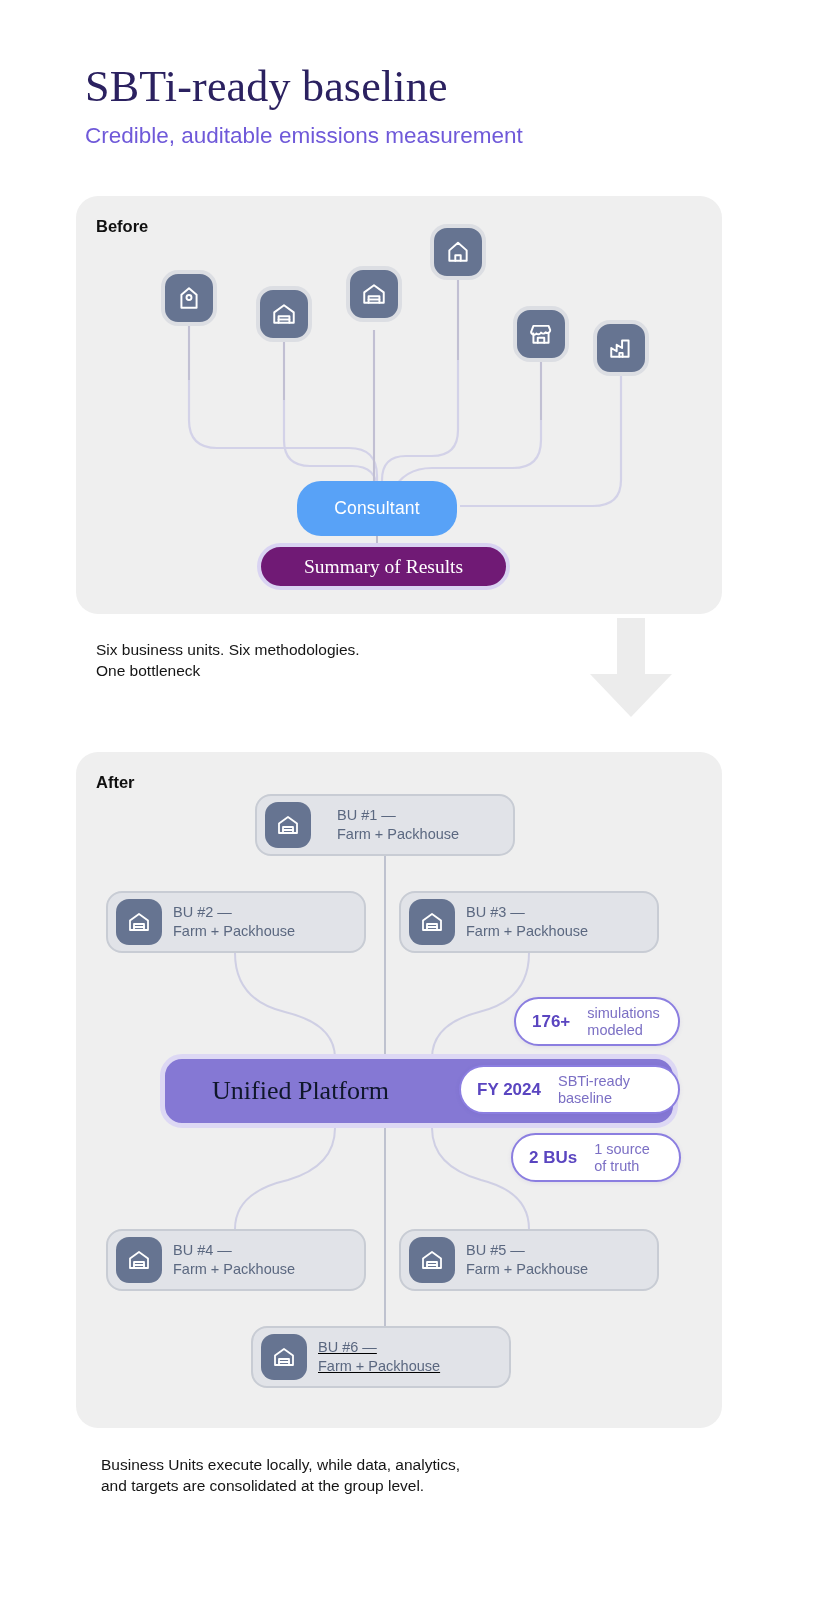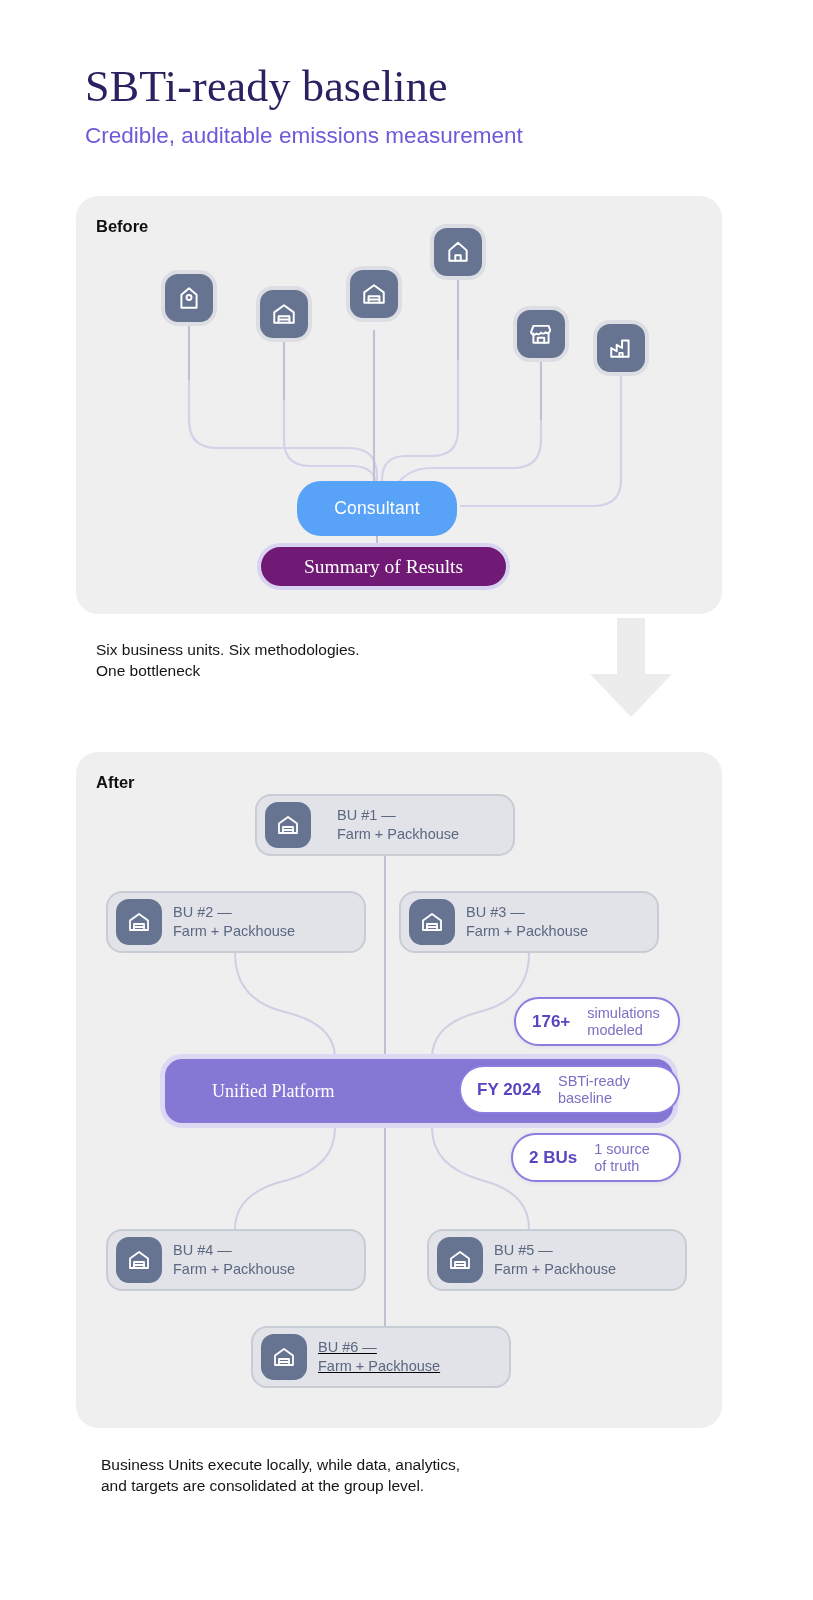--- a/index.html
+++ b/index.html
@@ -131,38 +131,38 @@
     color:#5b6880;
     line-height:1.28;
     font-weight:500;
     white-space:pre-line;
   }
 
   #bu1{left:255px;top:794px;width:260px;gap:15px;}
   #bu2{left:106px;top:891px;width:260px;}
   #bu3{left:399px;top:891px;width:260px;}
   #bu4{left:106px;top:1229px;width:260px;}
-  #bu5{left:399px;top:1229px;width:260px;margin-left:28px;}
+  #bu5{left:399px;top:1229px;width:260px;}
   #bu6{left:251px;top:1326px;width:260px;text-decoration:underline;}
 
   
   .platform-bar{
     position:absolute;
     left:160px;top:1054px;
     width:518px;height:74px;
     border-radius:22px;
     background:#8578d4;
     border:5px solid #ddd8f4;
     box-sizing:border-box;
     display:flex;align-items:center;
   }
   .platform-label{
     font-family:"Liberation Serif", serif;
-    font-size:18px;
-    color:#ffffff;
+    font-size:26px;
+    color:#0f172a;
     margin-left:47px;
     white-space:nowrap;
   }
 
   
   .stat-badge{
     position:absolute;
     height:49px;
     border-radius:26px;
     background:#ffffff;

